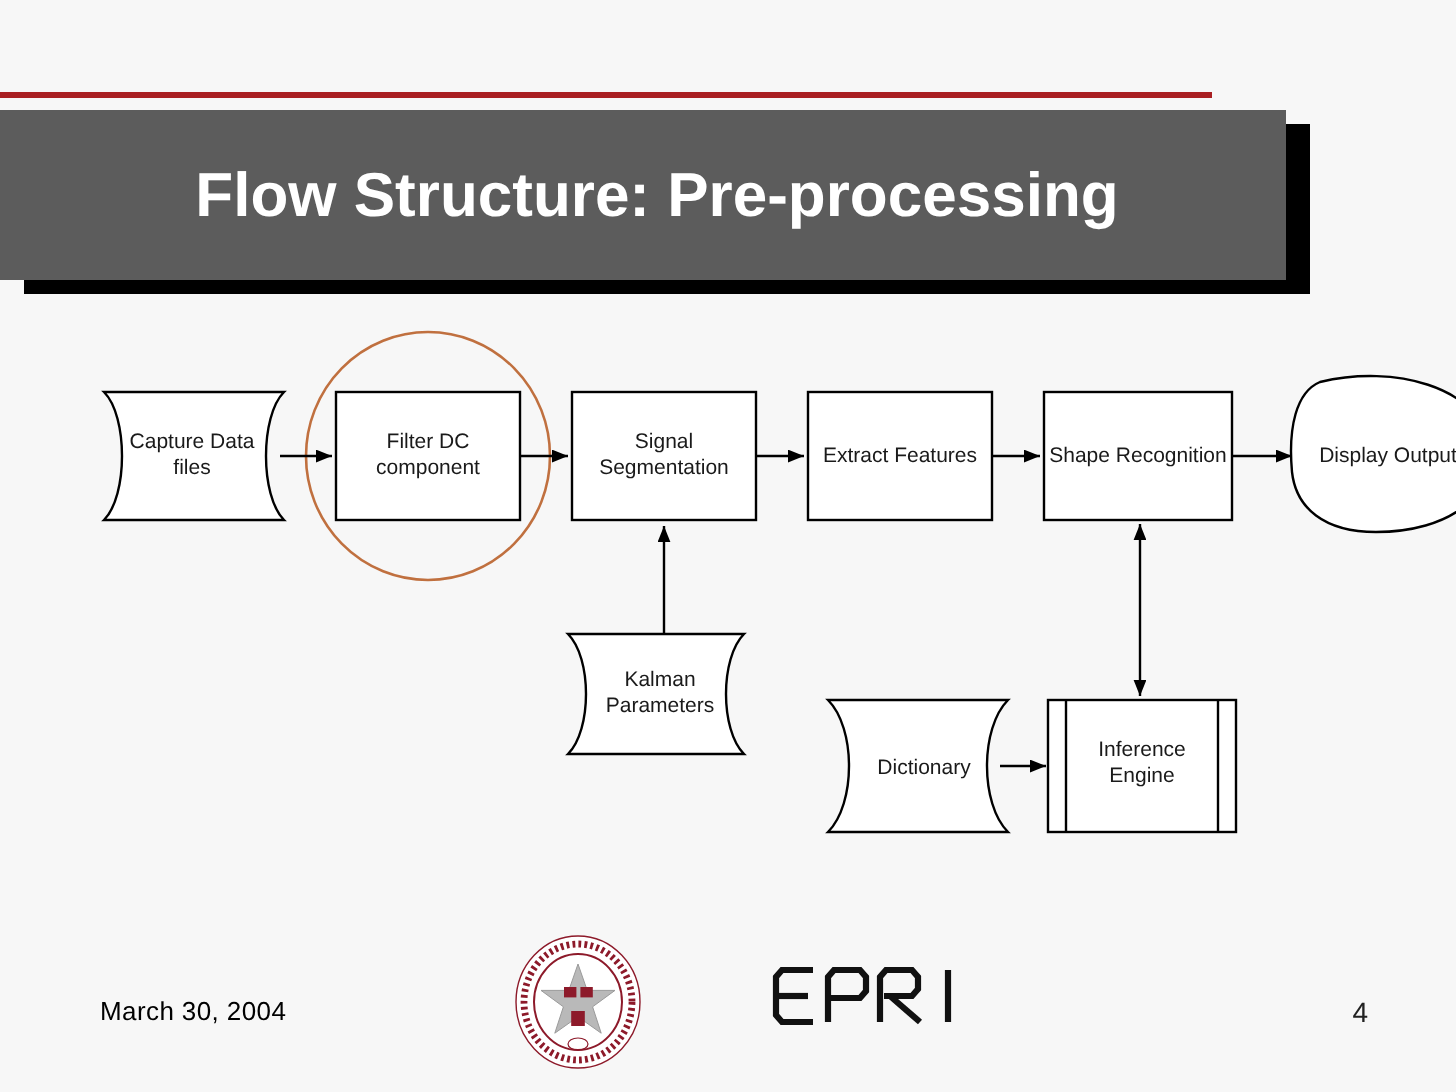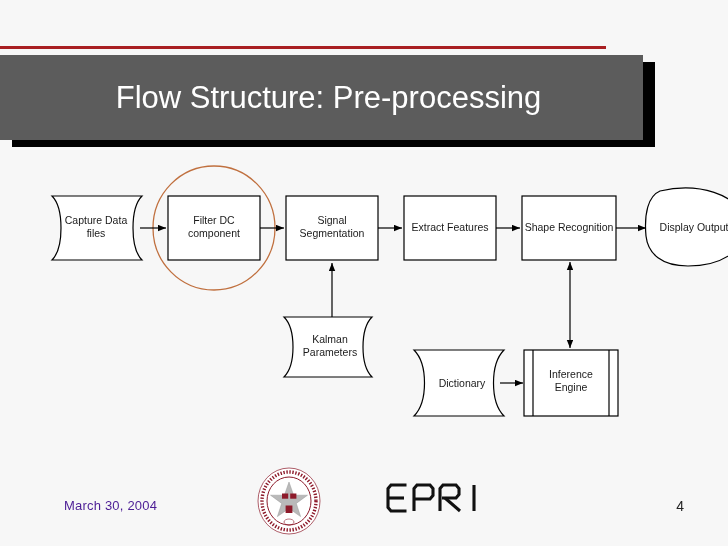--- a/index.html
+++ b/index.html
@@ -45,21 +45,21 @@
     position: absolute;
     left: 0;
     top: 0;
     width: 643px;
     height: 85px;
     display: flex;
     align-items: center;
     justify-content: center;
     color: #ffffff;
     font-size: 31px;
-    font-weight: normal;
+    font-weight: bold;
     letter-spacing: 0px;
     white-space: nowrap;
     padding-left: 14px;
     box-sizing: border-box;
   }
 
   
   #flow {
     position: absolute;
     left: 0;
@@ -73,24 +73,24 @@
   .nodelabel {
     font-family: "Liberation Sans", sans-serif;
     font-size: 10.5px;
     fill: #1a1a1a;
     text-anchor: middle;
   }
 
   
   #footer-date {
     position: absolute;
-    left: 64px;
+    left: 50px;
     top: 498px;
     font-size: 13px;
-    color: #4c1d95;
+    color: #000000;
     letter-spacing: 0.2px;
   }
   #footer-page {
     position: absolute;
     right: 44px;
     top: 498px;
     font-size: 14px;
     color: #222222;
   }
   #seal {

